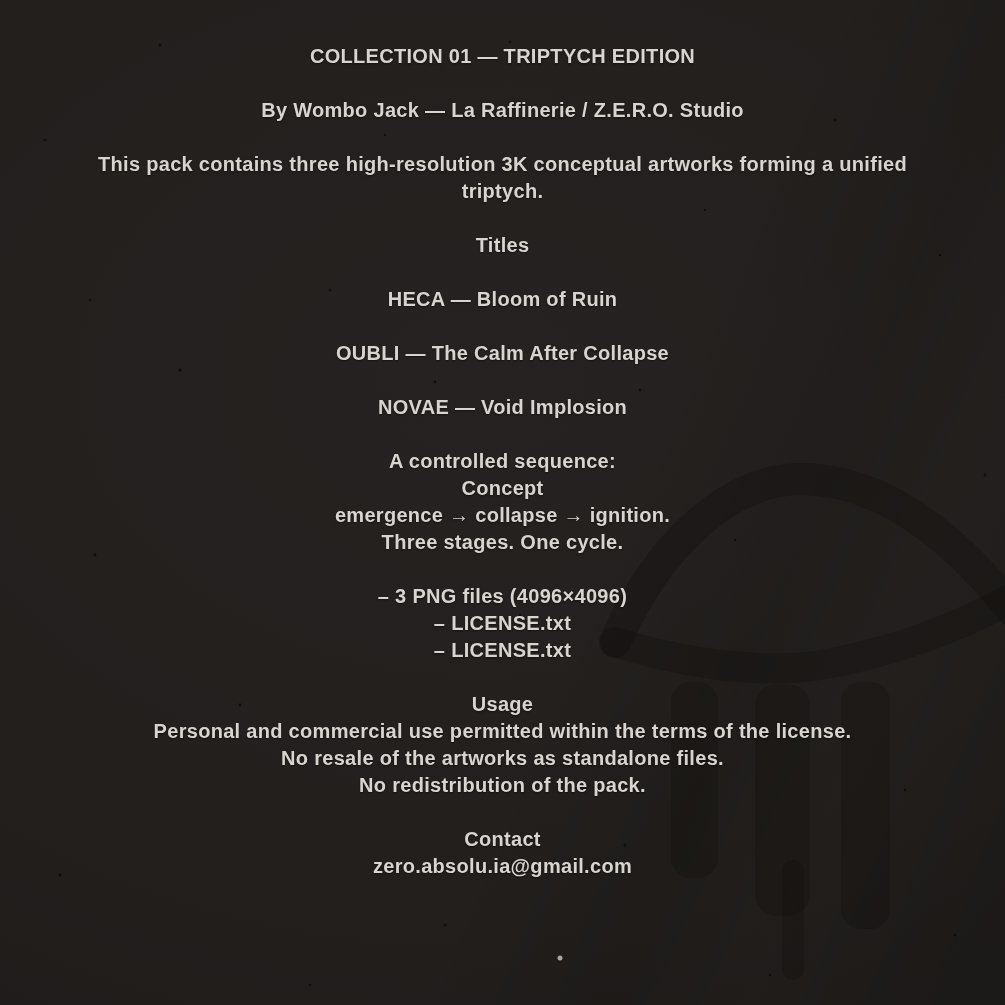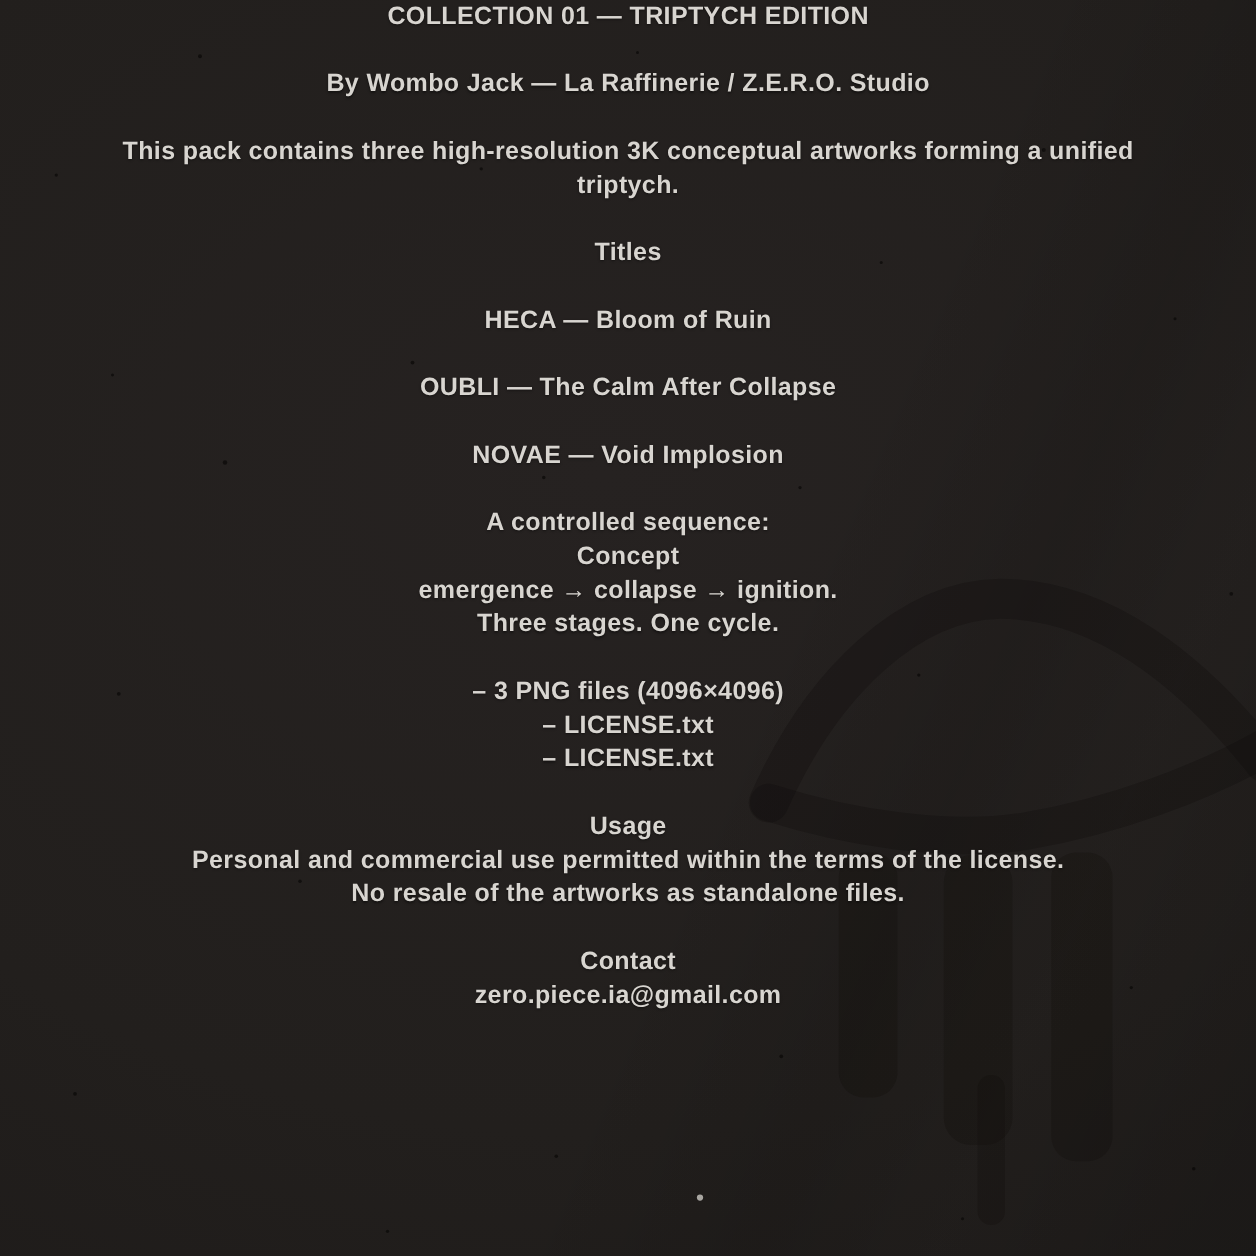--- a/index.html
+++ b/index.html
@@ -30,20 +30,21 @@
   }
   .watermark {
     position: absolute;
     top: 0;
     left: 0;
     pointer-events: none;
   }
   .content {
     position: absolute;
     inset: 0;
+    padding-top: 43px;
     text-align: center;
     font-size: 20px;
     line-height: 27px;
     letter-spacing: 0.3px;
     text-shadow: 0 1px 2px rgba(0,0,0,0.45);
   }
   .line {
     height: 27px;
     white-space: nowrap;
   }
@@ -132,19 +133,20 @@
     <div class="gap"></div>
 
     <div class="line">– 3 PNG files (4096×4096)</div>
     <div class="line">– LICENSE.txt</div>
     <div class="line">– LICENSE.txt</div>
     <div class="gap"></div>
 
     <div class="line">Usage</div>
     <div class="line">Personal and commercial use permitted within the terms of the license.</div>
     <div class="line">No resale of the artworks as standalone files.</div>
+    <div class="line">No redistribution of the pack.</div>
     <div class="gap"></div>
 
     <div class="line">Contact</div>
-    <div class="line">zero.piece.ia@gmail.com</div>
+    <div class="line">zero.absolu.ia@gmail.com</div>
 
   </div>
 </div>
 
 </body></html>

